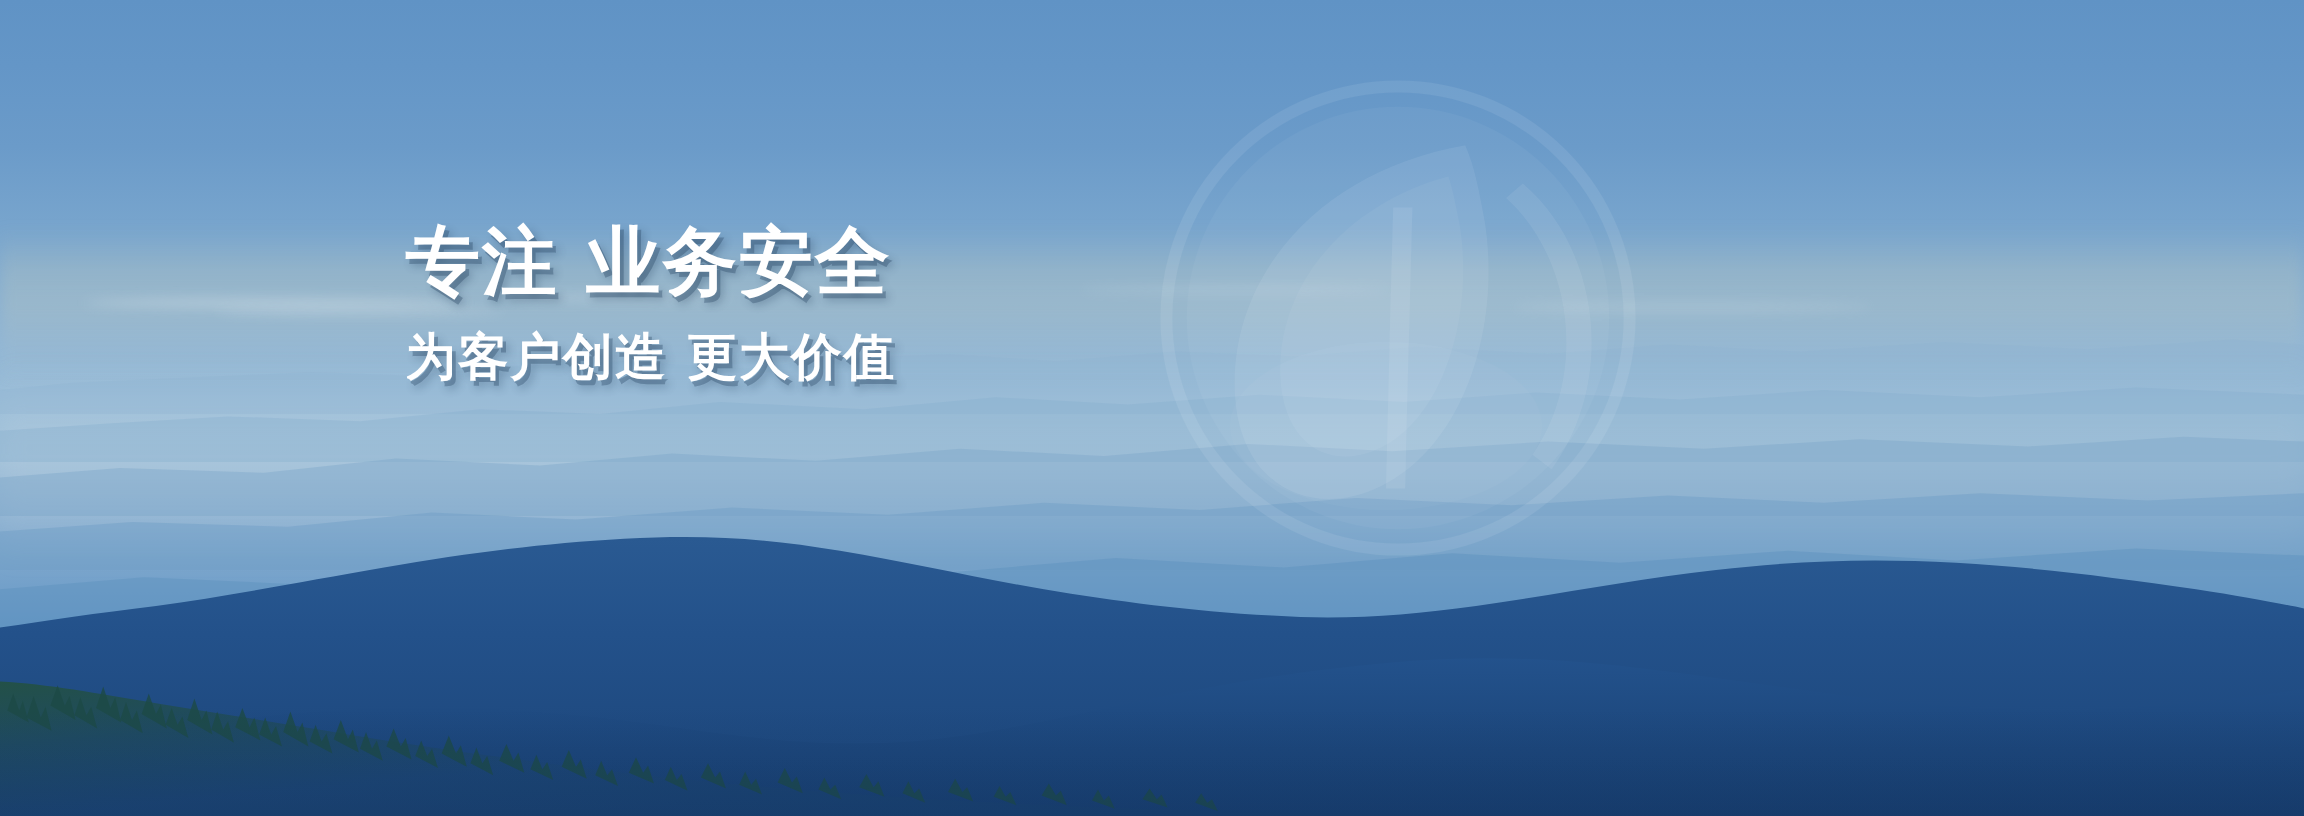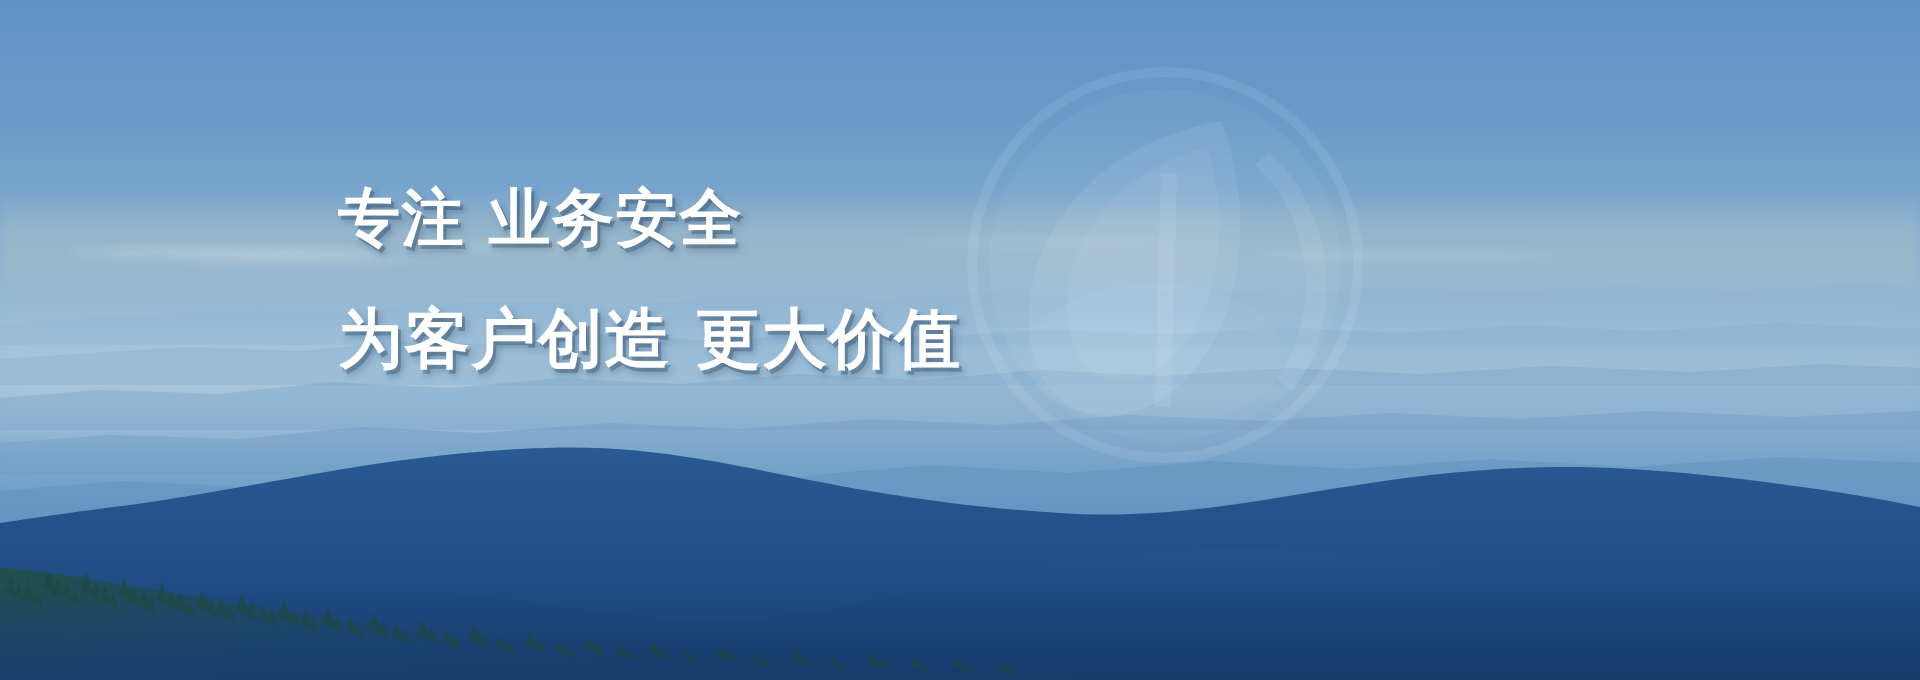--- a/index.html
+++ b/index.html
@@ -115,21 +115,21 @@
     text-shadow:
       3px 4px 0 rgba(38,66,96,0.34),
       5px 6px 7px rgba(30,56,86,0.30);
     -webkit-font-smoothing: antialiased;
   }
   .headline .line {
     display: block;
     white-space: pre;
   }
   .headline .line-1 { font-size: 62px; }
-  .headline .line-2 { font-size: 65px; margin-top: 38px; }
+  .headline .line-2 { font-size: 42px; margin-top: 12px; }
 
   
   .trees {
     position: absolute;
     left: 0;
     bottom: 0;
     width: 1920px;
     height: 140px;
   }
 </style>

